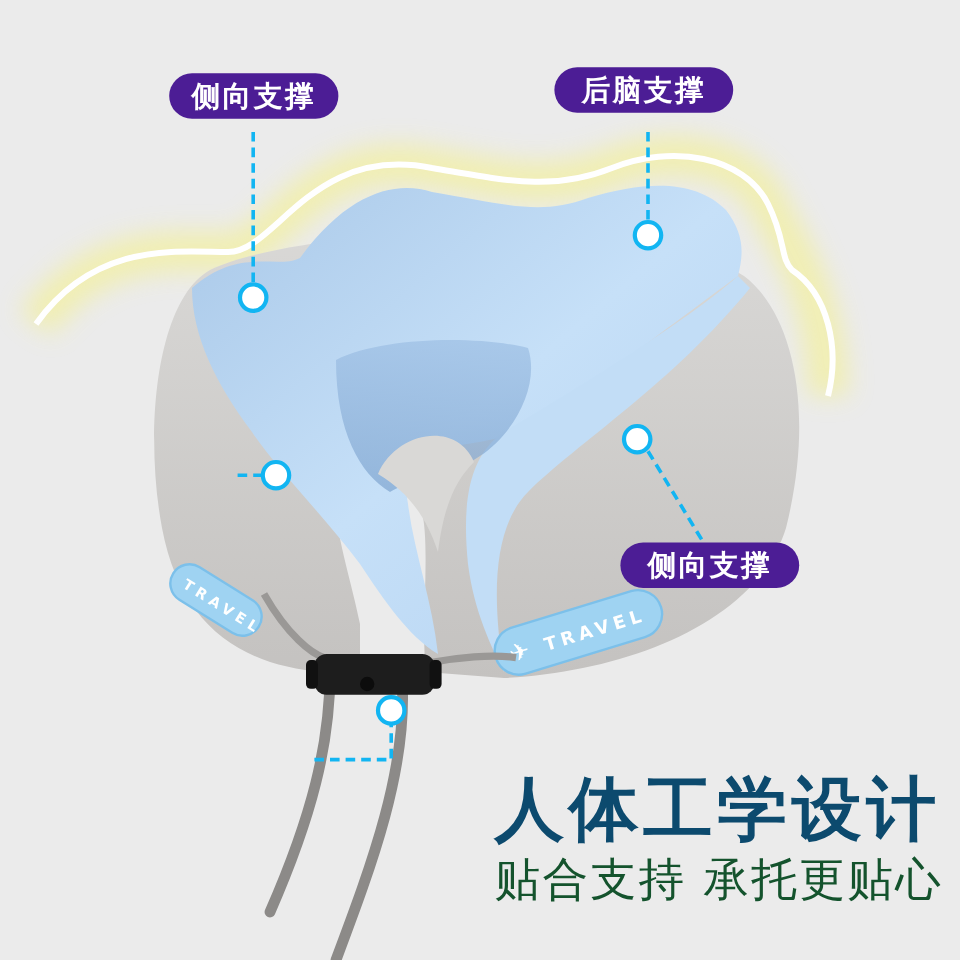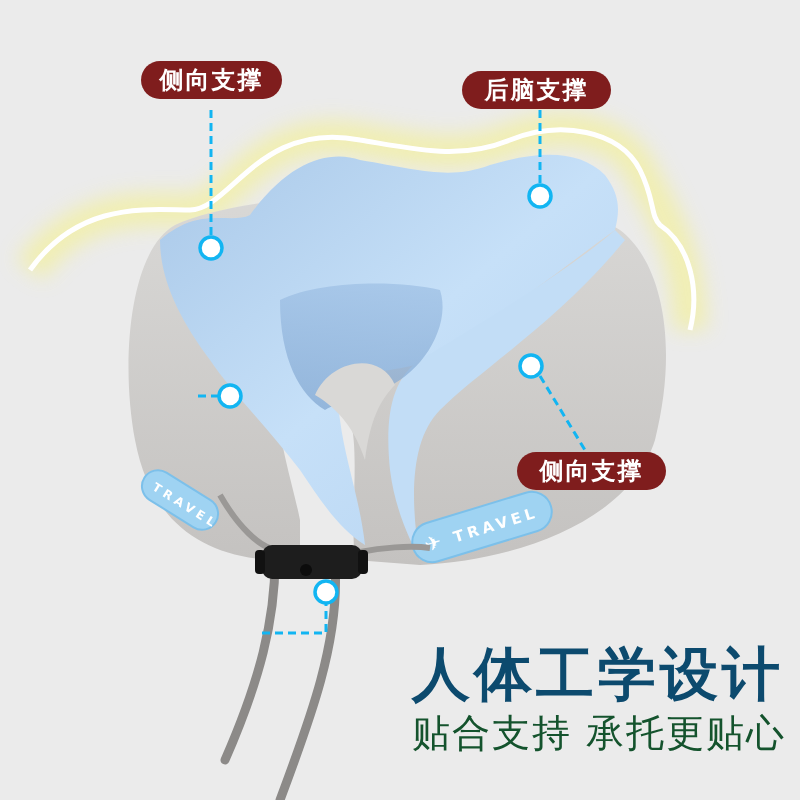--- a/index.html
+++ b/index.html
@@ -8,21 +8,21 @@
     background: #ebebeb;
     font-family: "DejaVu Sans", "Liberation Sans", sans-serif;
     position: relative;
   }
   .stage { position: absolute; left: 0; top: 0; width: 800px; height: 800px; }
   svg.art { position: absolute; left: 0; top: 0; }
   .pill {
     position: absolute;
     height: 38px;
     border-radius: 19px;
-    background: #7f1d1d;
+    background: #4c1d95;
     color: #ffffff;
     font-size: 24px;
     font-weight: bold;
     letter-spacing: 2px;
     display: flex; align-items: center; justify-content: center;
     white-space: nowrap;
     box-sizing: border-box;
   }
   .headline {
     position: absolute;
@@ -119,18 +119,18 @@
     <g fill="#ffffff" stroke="#12b5f2" stroke-width="3.5">
       <circle cx="211" cy="248" r="11"></circle>
       <circle cx="540" cy="196" r="11"></circle>
       <circle cx="230" cy="396" r="11"></circle>
       <circle cx="531" cy="366" r="11"></circle>
       <circle cx="326" cy="592" r="11"></circle>
     </g>
   </svg>
 
   <div class="pill" style="left:141px; top:61px; width:141px;">侧向支撑</div>
-  <div class="pill" style="left:462px; top:71px; width:149px;font-family:Liberation Mono, monospace;">后脑支撑</div>
+  <div class="pill" style="left:462px; top:56px; width:149px;font-family:Liberation Mono, monospace;">后脑支撑</div>
   <div class="pill" style="left:517px; top:452px; width:149px;">侧向支撑</div>
 
   <div class="headline">人体工学设计</div>
   <div class="subline">贴合支持 承托更贴心</div>
 </div>
 
 </body></html>

